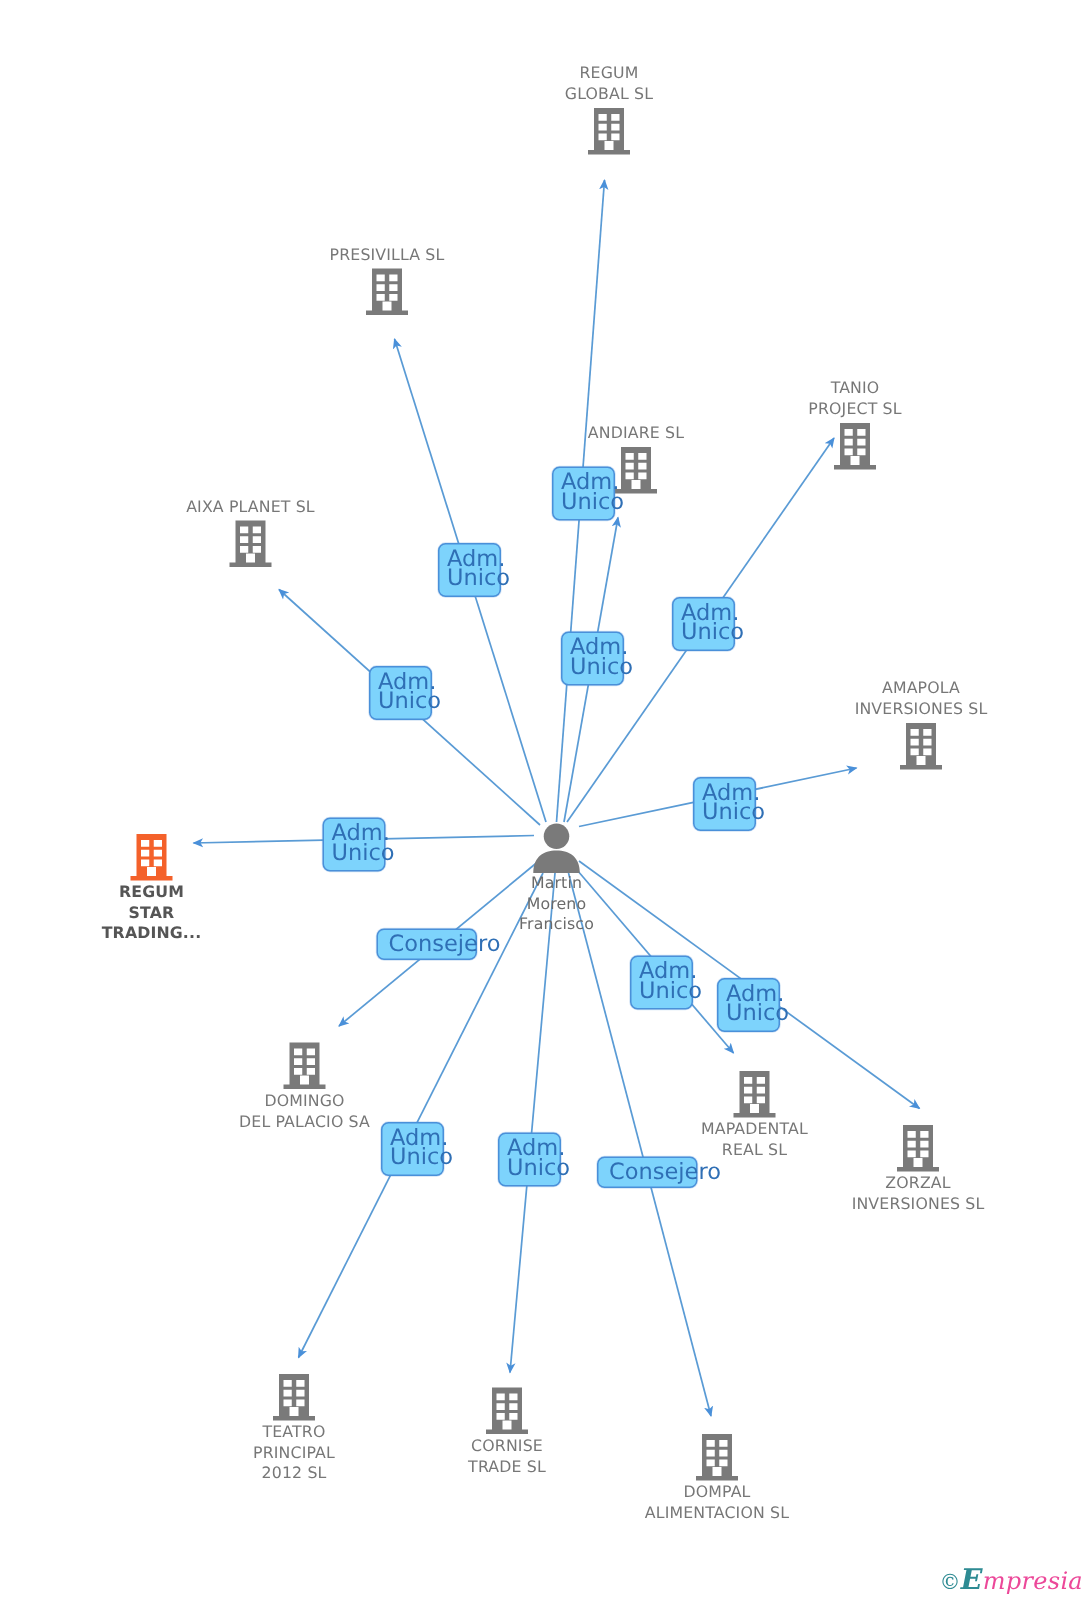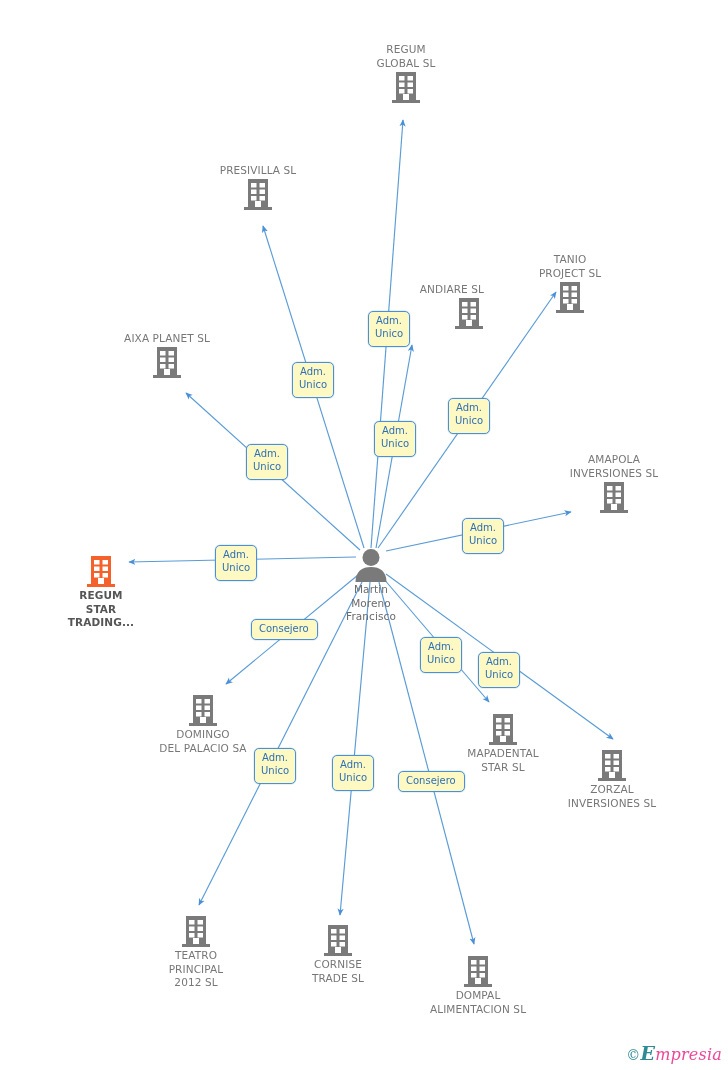--- a/index.html
+++ b/index.html
@@ -52,25 +52,25 @@
     color: #6b6b6b;
   }
   .node.highlight .caption {
     color: #555555;
     font-weight: bold;
     font-size: 10.5px;
   }
   .elabel {
     position: absolute;
     box-sizing: border-box;
-    background: #fef9c3;
+    background: #7dd3fc;
     border: 1px solid #4a90d9;
     border-radius: 5px;
     color: #2f6fb5;
-    font-size: 10px;
+    font-size: 15px;
     line-height: 12.5px;
     text-align: center;
     padding: 3px 5px 2px 5px;
     white-space: pre-line;
     box-shadow: 0 0 0 0.5px rgba(74,144,217,0.25);
   }
   .elabel.single {
     padding: 3px 10px 3px 7px;
   }
   .watermark {
@@ -173,21 +173,21 @@
             <path d="M5 2 H25 V30 H29 V33 H1 V30 H5 Z" fill="#7a7a7a"></path>
             <rect x="8" y="6" width="5.5" height="4.5" fill="#ffffff"></rect>
             <rect x="16.5" y="6" width="5.5" height="4.5" fill="#ffffff"></rect>
             <rect x="8" y="12.5" width="5.5" height="4.5" fill="#ffffff"></rect>
             <rect x="16.5" y="12.5" width="5.5" height="4.5" fill="#ffffff"></rect>
             <rect x="8" y="19" width="5.5" height="4.5" fill="#ffffff"></rect>
             <rect x="16.5" y="19" width="5.5" height="4.5" fill="#ffffff"></rect>
             <rect x="12" y="24" width="6" height="6" fill="#ffffff"></rect>
           </svg></span>
       </div>
-      <div class="node" style="left: 424px; top: 281.5px; text-align: right;">
+      <div class="node" style="left: 424px; top: 281.5px;">
         <span class="caption">ANDIARE SL</span>
         <span class="glyph"><svg width="30" height="34" viewBox="0 0 30 34">
             <path d="M5 2 H25 V30 H29 V33 H1 V30 H5 Z" fill="#7a7a7a"></path>
             <rect x="8" y="6" width="5.5" height="4.5" fill="#ffffff"></rect>
             <rect x="16.5" y="6" width="5.5" height="4.5" fill="#ffffff"></rect>
             <rect x="8" y="12.5" width="5.5" height="4.5" fill="#ffffff"></rect>
             <rect x="16.5" y="12.5" width="5.5" height="4.5" fill="#ffffff"></rect>
             <rect x="8" y="19" width="5.5" height="4.5" fill="#ffffff"></rect>
             <rect x="16.5" y="19" width="5.5" height="4.5" fill="#ffffff"></rect>
             <rect x="12" y="24" width="6" height="6" fill="#ffffff"></rect>
@@ -254,21 +254,21 @@
             <path d="M5 2 H25 V30 H29 V33 H1 V30 H5 Z" fill="#7a7a7a"></path>
             <rect x="8" y="6" width="5.5" height="4.5" fill="#ffffff"></rect>
             <rect x="16.5" y="6" width="5.5" height="4.5" fill="#ffffff"></rect>
             <rect x="8" y="12.5" width="5.5" height="4.5" fill="#ffffff"></rect>
             <rect x="16.5" y="12.5" width="5.5" height="4.5" fill="#ffffff"></rect>
             <rect x="8" y="19" width="5.5" height="4.5" fill="#ffffff"></rect>
             <rect x="16.5" y="19" width="5.5" height="4.5" fill="#ffffff"></rect>
             <rect x="12" y="24" width="6" height="6" fill="#ffffff"></rect>
           </svg></span>
         <span class="caption">MAPADENTAL
-STAR SL</span>
+REAL SL</span>
       </div>
       <div class="node" style="left: 612px; top: 748px;">
         <span class="glyph"><svg width="30" height="34" viewBox="0 0 30 34">
             <path d="M5 2 H25 V30 H29 V33 H1 V30 H5 Z" fill="#7a7a7a"></path>
             <rect x="8" y="6" width="5.5" height="4.5" fill="#ffffff"></rect>
             <rect x="16.5" y="6" width="5.5" height="4.5" fill="#ffffff"></rect>
             <rect x="8" y="12.5" width="5.5" height="4.5" fill="#ffffff"></rect>
             <rect x="16.5" y="12.5" width="5.5" height="4.5" fill="#ffffff"></rect>
             <rect x="8" y="19" width="5.5" height="4.5" fill="#ffffff"></rect>
             <rect x="16.5" y="19" width="5.5" height="4.5" fill="#ffffff"></rect>

